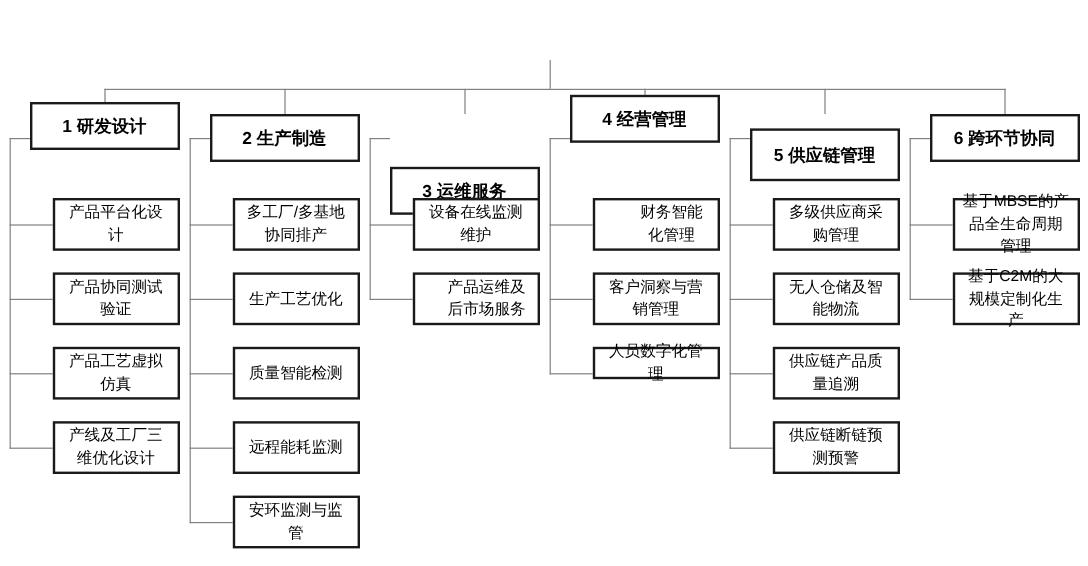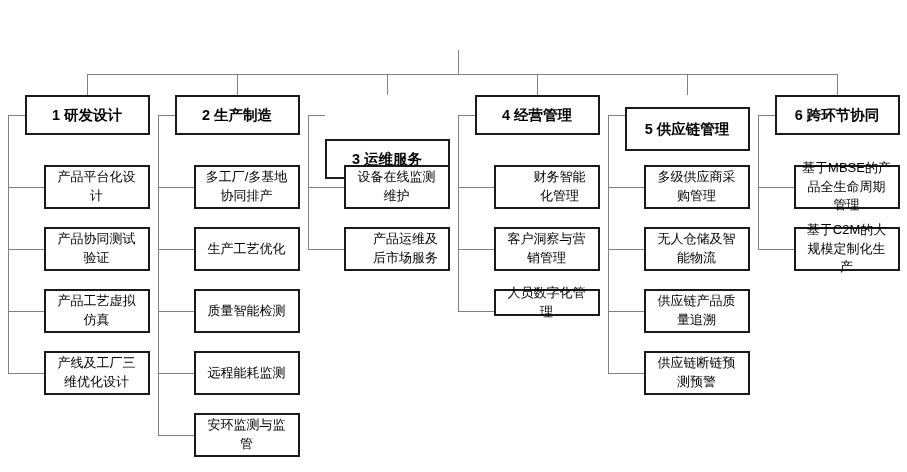--- a/index.html
+++ b/index.html
@@ -53,21 +53,21 @@
     z-index: 1;
   }
 </style>
 </head>
 <body>
 
 <div id="stage">
     <div class="line" style="left: 458px; top: 50px; width: 1px; height: 24px;"></div>
     <div class="line" style="left: 87px; top: 74px; width: 751px; height: 1px;"></div>
     <div class="line" style="left: 87px; top: 74px; width: 1px; height: 21px;"></div>
-    <div class="node header-box" style="left: 24.5px; top: 95px; width: 125px; height: 40px;">
+    <div class="node header-box" style="left: 24.5px; top: 85px; width: 125px; height: 40px;">
       <span>1 研发设计</span>
     </div>
     <div class="line" style="left: 7.5px; top: 115px; width: 17px; height: 1px;"></div>
     <div class="line" style="left: 7.5px; top: 187px; width: 36px; height: 1px;"></div>
     <div class="node child-box" style="left: 43.5px; top: 165px; width: 106px; height: 44px;">
       <span>产品平台化设计</span>
     </div>
     <div class="line" style="left: 7.5px; top: 249px; width: 36px; height: 1px;"></div>
     <div class="node child-box" style="left: 43.5px; top: 227px; width: 106px; height: 44px;">
       <span>产品协同测试验证</span>
@@ -115,21 +115,21 @@
     <div class="line" style="left: 307.5px; top: 187px; width: 36px; height: 1px;"></div>
     <div class="node child-box" style="left: 343.5px; top: 165px; width: 106px; height: 44px;">
       <span>设备在线监测维护</span>
     </div>
     <div class="line" style="left: 307.5px; top: 249px; width: 36px; height: 1px;"></div>
     <div class="node child-box" style="left: 343.5px; top: 227px; width: 106px; height: 44px; padding-left: 24px;">
       <span>产品运维及后市场服务</span>
     </div>
     <div class="line" style="left: 307.5px; top: 115px; width: 1px; height: 135px;"></div>
     <div class="line" style="left: 537px; top: 74px; width: 1px; height: 21px;"></div>
-    <div class="node header-box" style="left: 474.5px; top: 95px; width: 125px; height: 40px;">
+    <div class="node header-box" style="left: 474.5px; top: 79px; width: 125px; height: 40px;">
       <span>4 经营管理</span>
     </div>
     <div class="line" style="left: 457.5px; top: 115px; width: 17px; height: 1px;"></div>
     <div class="line" style="left: 457.5px; top: 187px; width: 36px; height: 1px;"></div>
     <div class="node child-box" style="left: 493.5px; top: 165px; width: 106px; height: 44px; padding-left: 32px;">
       <span>财务智能化管理</span>
     </div>
     <div class="line" style="left: 457.5px; top: 249px; width: 36px; height: 1px;"></div>
     <div class="node child-box" style="left: 493.5px; top: 227px; width: 106px; height: 44px;">
       <span>客户洞察与营销管理</span>

